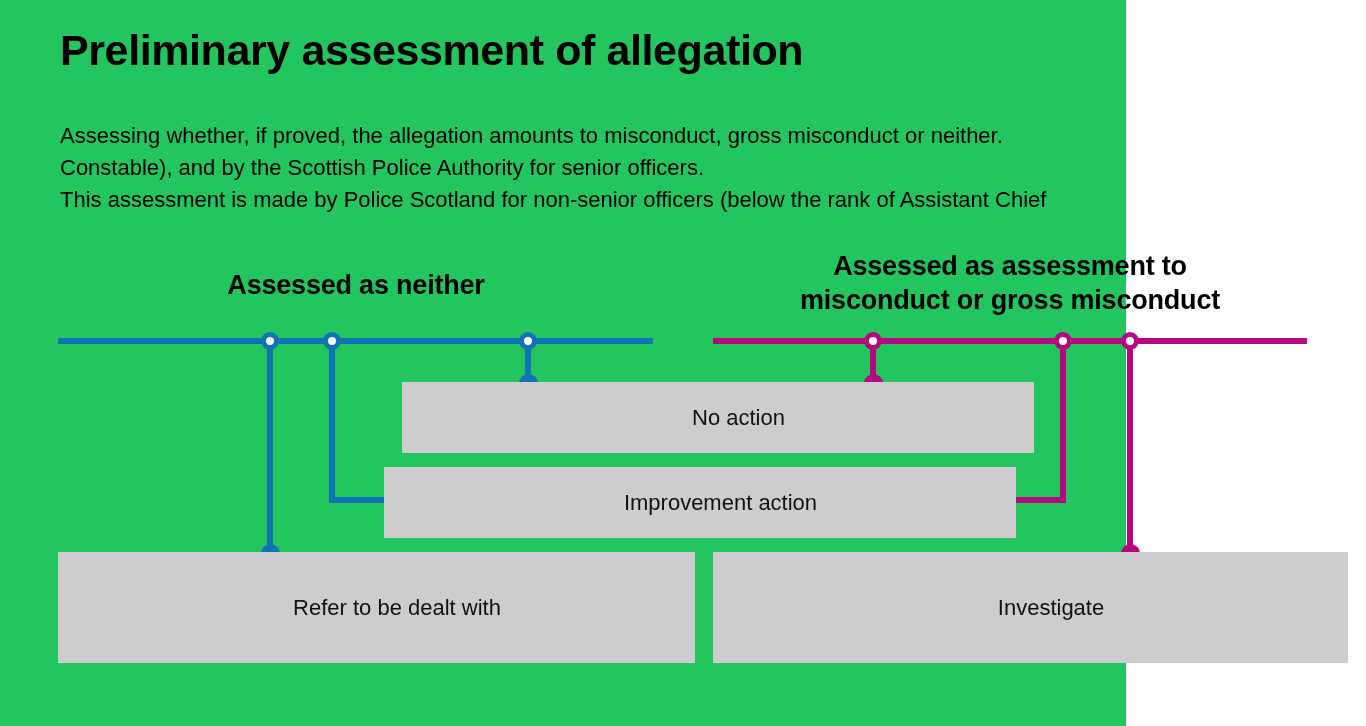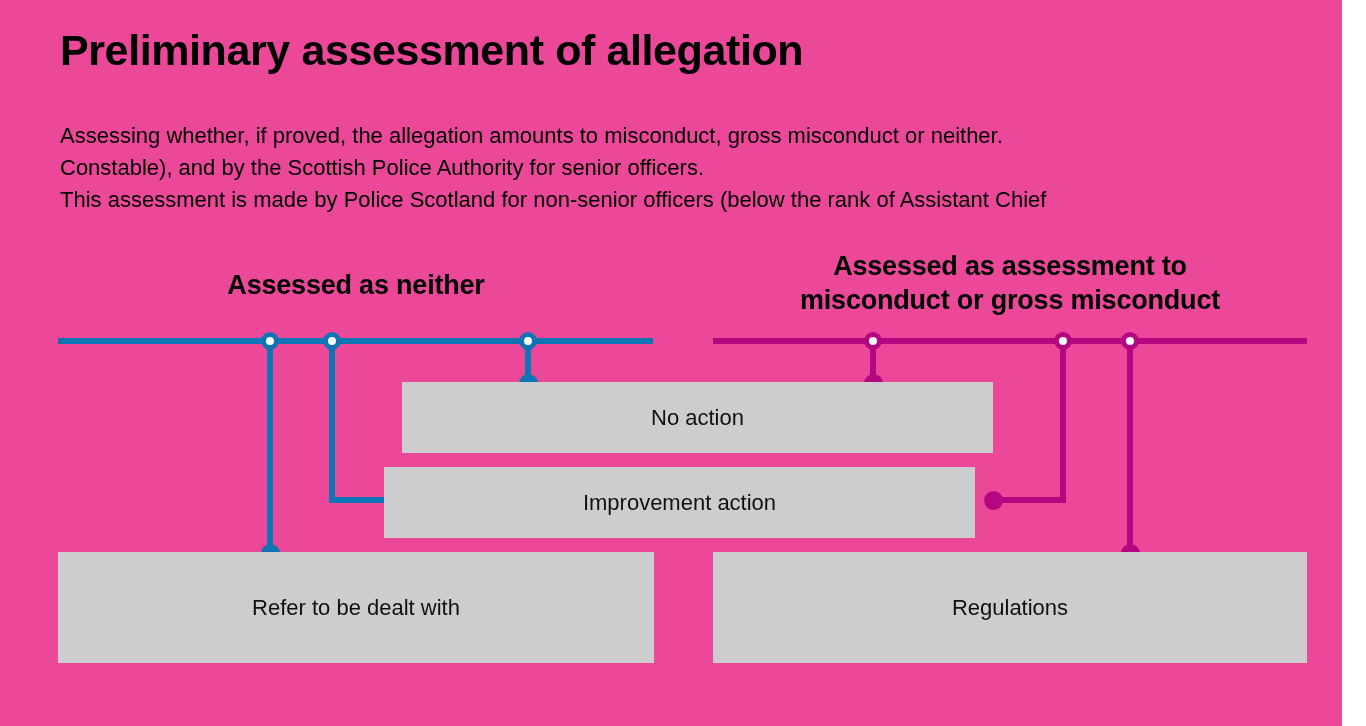--- a/index.html
+++ b/index.html
@@ -10,23 +10,23 @@
   }
   body {
     width: 1366px;
     height: 726px;
     font-family: "Liberation Sans", sans-serif;
     color: #000000;
     overflow: hidden;
   }
   #page {
     position: relative;
-    width: 1342px;
+    width: 1126px;
     height: 726px;
-    background: #ec4899;
+    background: #22c55e;
   }
 
   
   .page-title {
     position: absolute;
     left: 60px;
     top: 26px;
     font-size: 43px;
     font-weight: bold;
     letter-spacing: -0.4px;
@@ -103,20 +103,21 @@
   .box {
     position: absolute;
     background: #CDCDCF;
     display: flex;
     align-items: center;
     justify-content: center;
     text-align: center;
     font-size: 22px;
     line-height: 30px;
     color: #111111;
+    padding-left: 41px;
   }
   #box-no-action    { left: 402px; top: 382px;  width: 591px; height: 71px; }
   #box-improvement  { left: 384px; top: 467px;  width: 591px; height: 71px; }
   #box-refer        { left: 58px;  top: 552px;  width: 596px; height: 111px; }
   #box-investigate  { left: 713px; top: 552px;  width: 594px; height: 111px; }
   .box .line { display: block; }
 </style>
 </head>
 <body>
 
@@ -175,16 +176,16 @@
     <span class="line">Improvement action</span>
   </div>
 
   <div class="box" id="box-refer">
     <div>
       <span class="line">Refer to be dealt with</span>
     </div>
   </div>
 
   <div class="box" id="box-investigate">
-    <span class="line">Regulations</span>
+    <span class="line">Investigate</span>
   </div>
 
 </div>
 
 </body></html>

